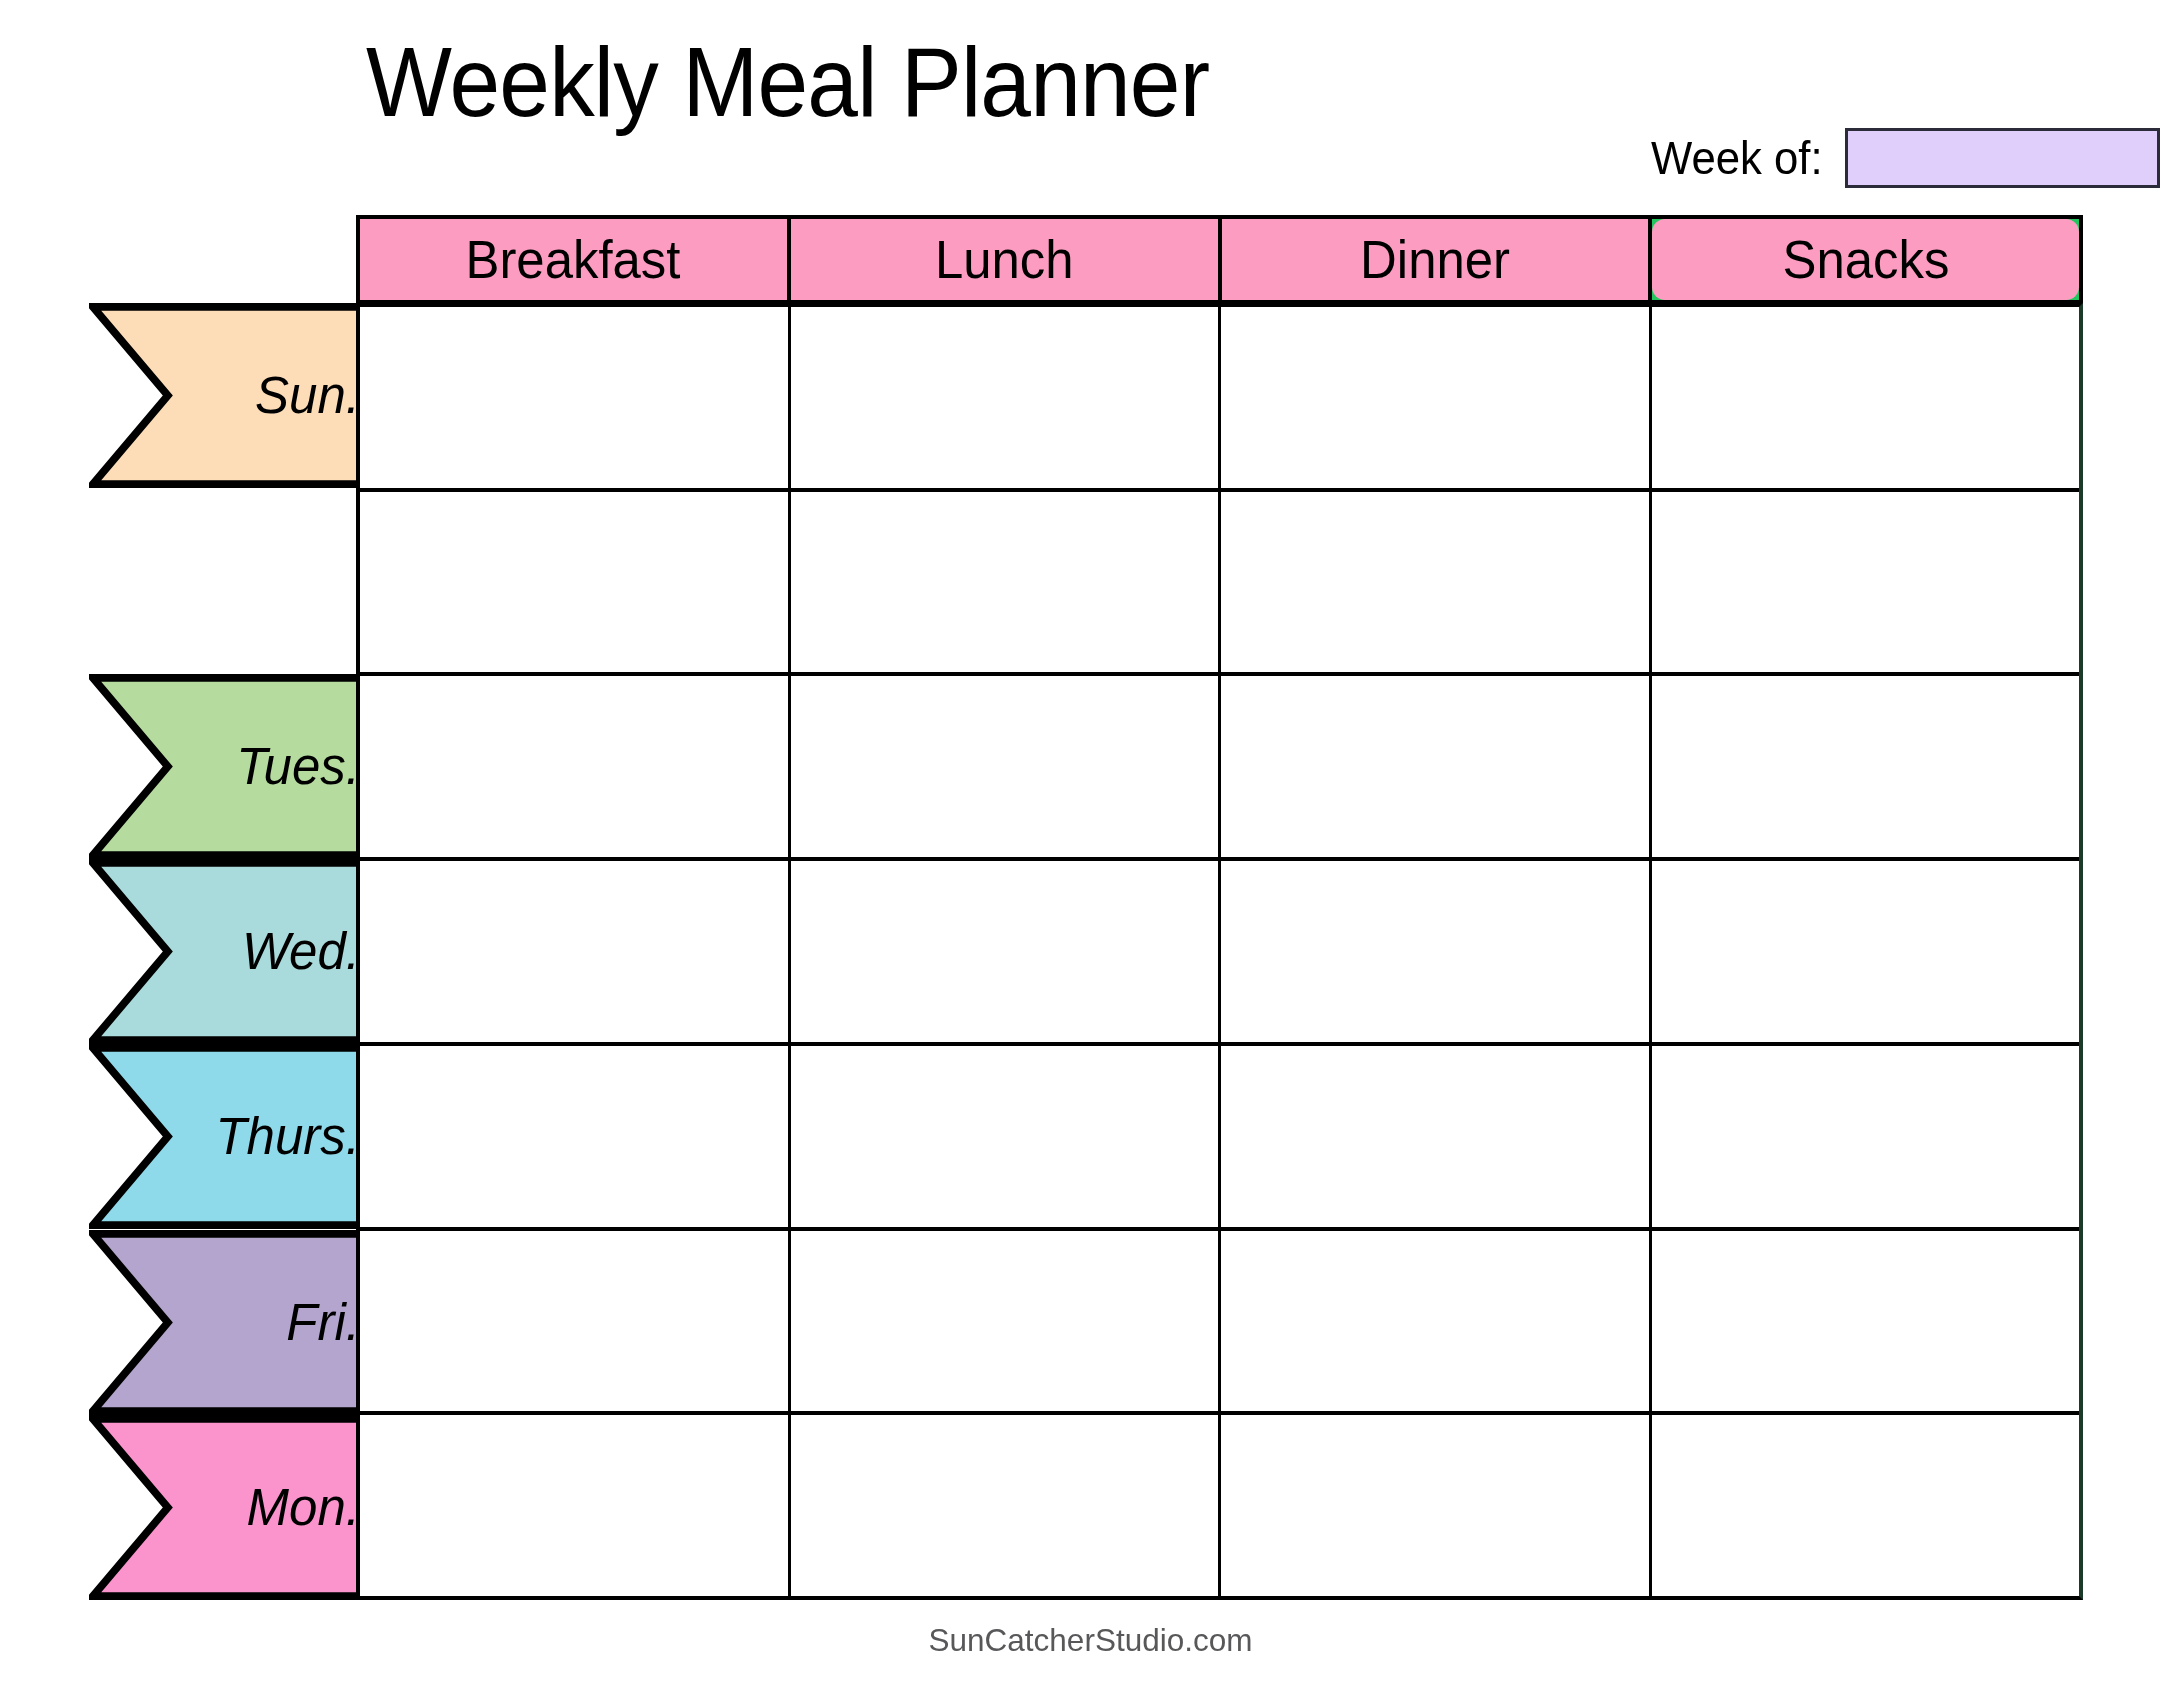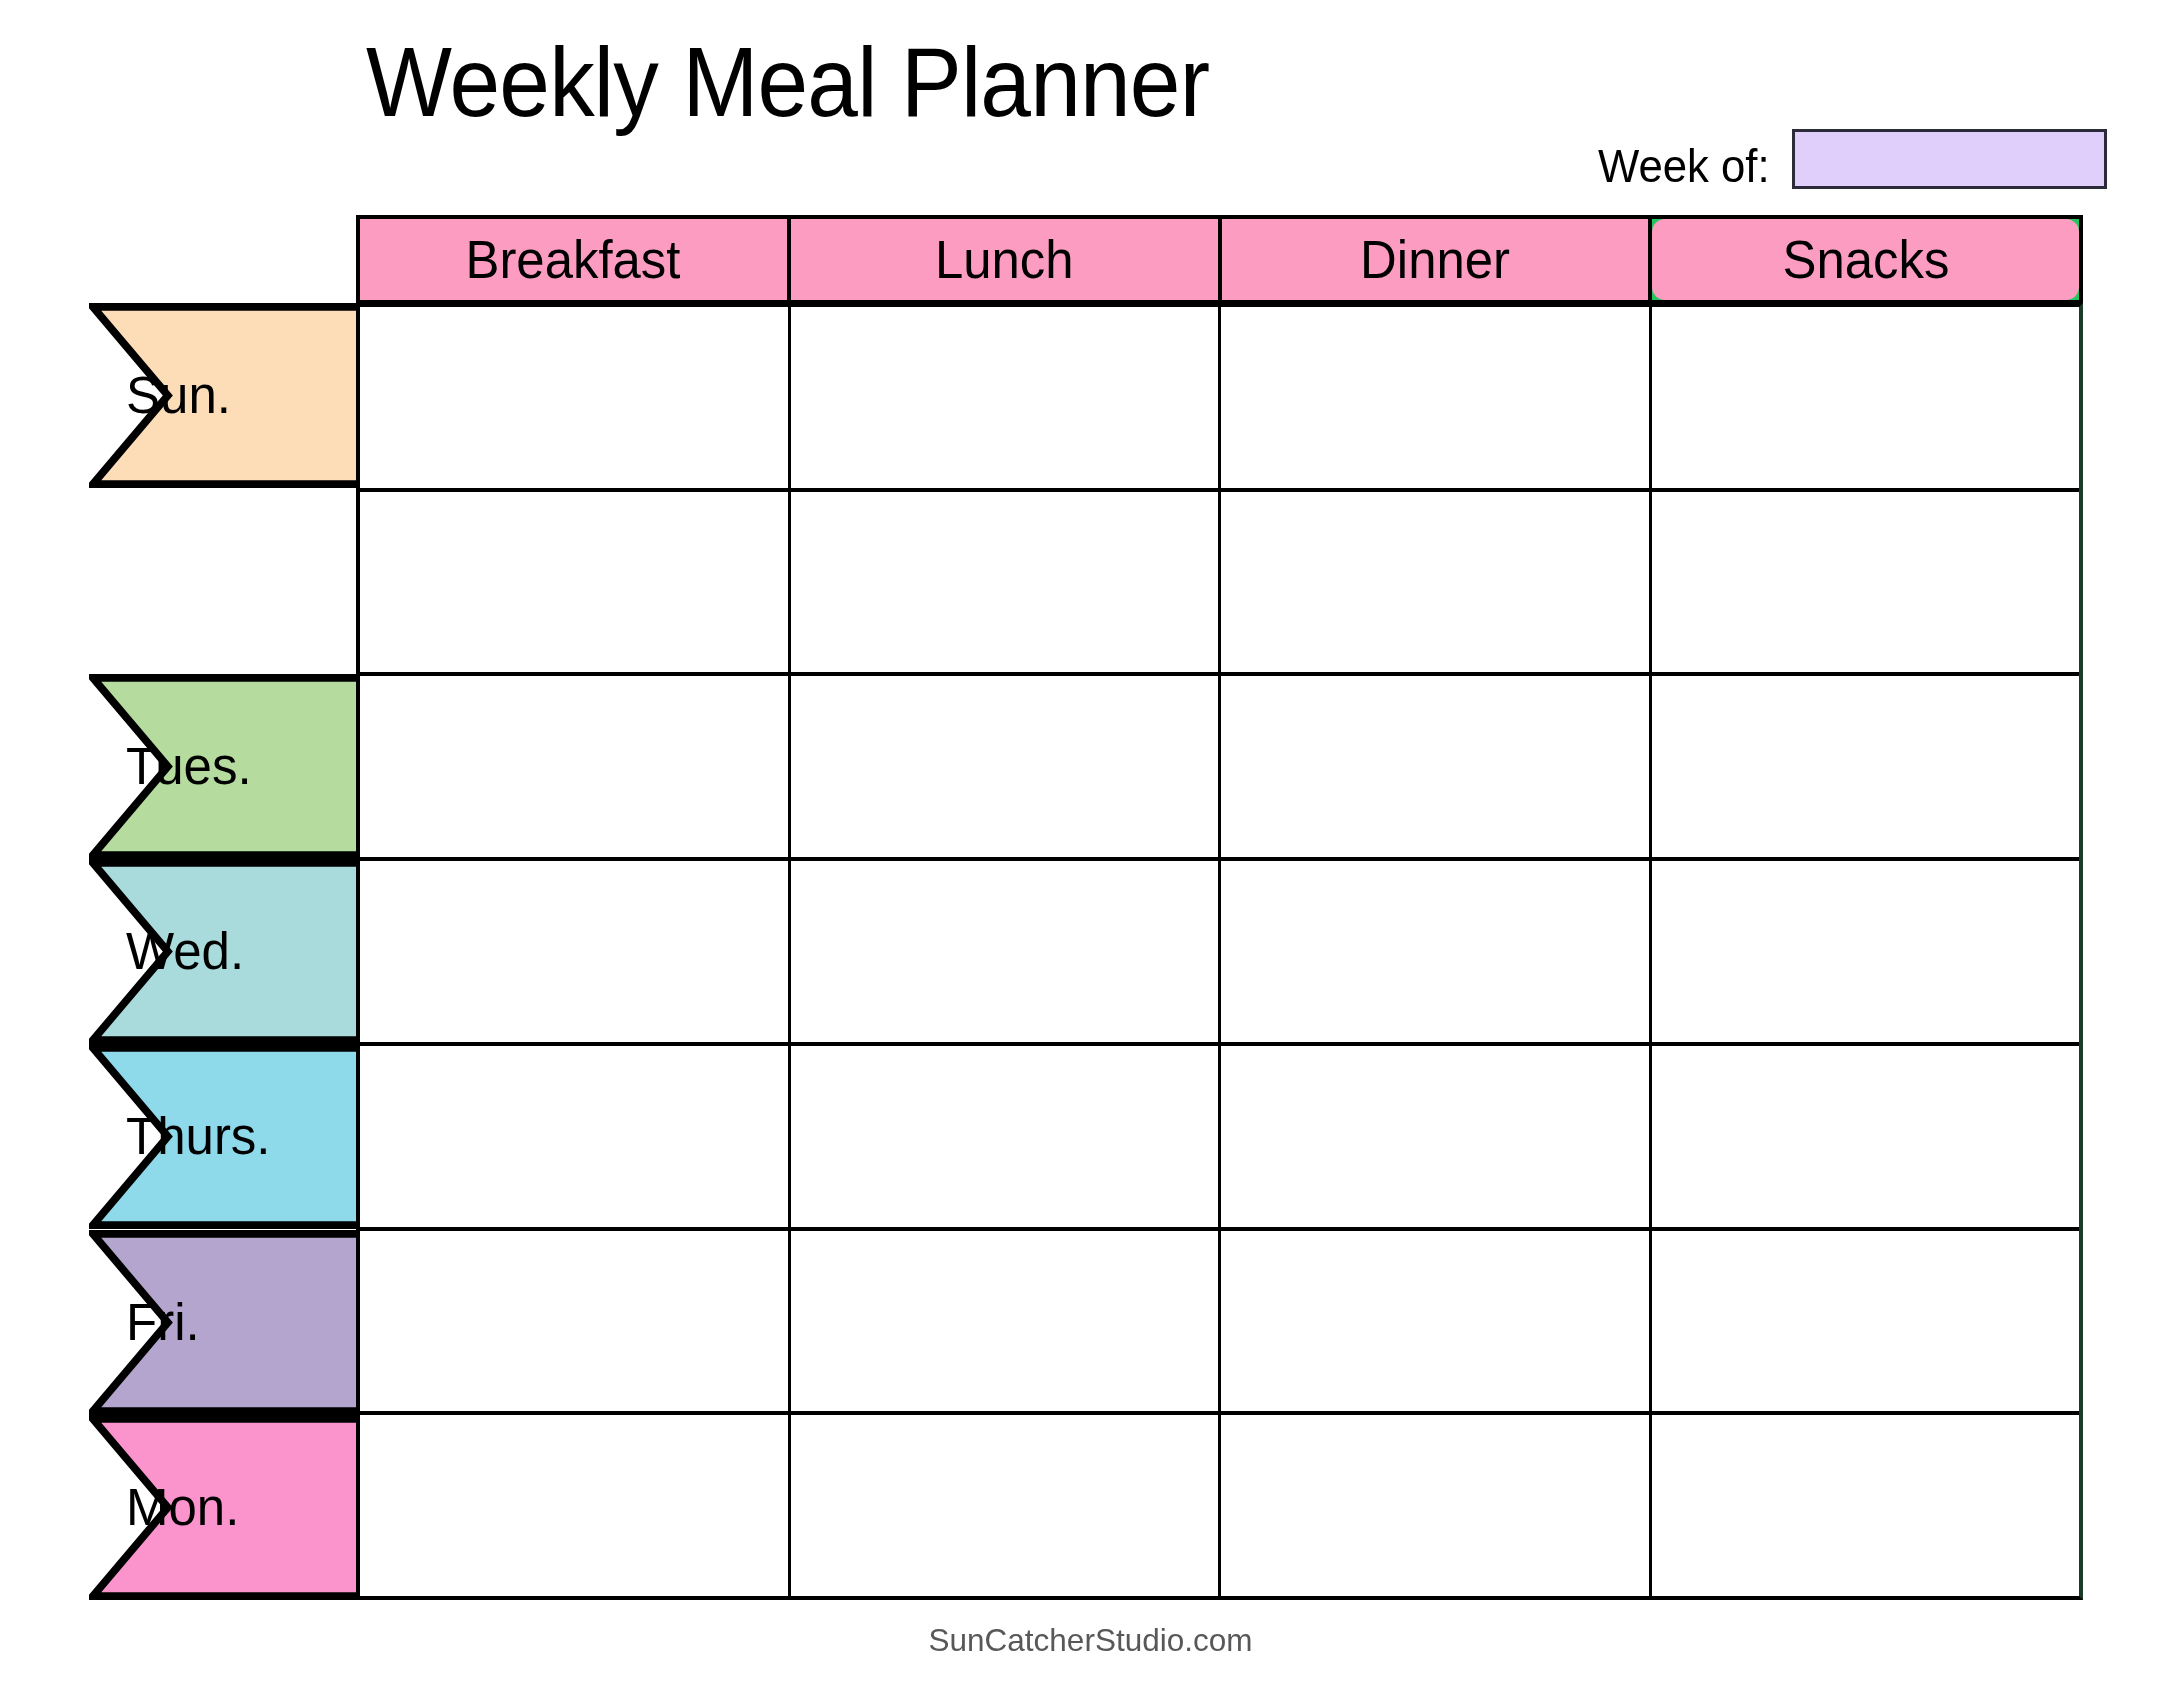--- a/index.html
+++ b/index.html
@@ -32,25 +32,25 @@
     font-weight: 400;
     letter-spacing: -0.9px;
     color: #000000;
     line-height: 1;
     white-space: nowrap;
     transform: scaleX(0.92);
     transform-origin: left top;
   }
   #week-of-group {
     position: absolute;
-    left: 1598px;
+    left: 1651px;
     top: 126px;
     height: 63px;
     display: flex;
-    align-items: flex-end;
+    align-items: center;
   }
   #week-of-label {
     font-family: "Liberation Sans Narrow", "Liberation Sans", sans-serif;
     font-size: 46px;
     font-weight: 400;
     color: #000000;
     white-space: nowrap;
     line-height: 1;
     transform: scaleX(0.95);
     transform-origin: left center;
@@ -159,29 +159,30 @@
     left: 0;
     top: 0;
     width: 100%;
     height: 100%;
     display: block;
   }
   .day-tab-label {
     position: relative;
     z-index: 2;
     width: 100%;
-    text-align: left;
+    text-align: right;
     padding-left: 37px;
     box-sizing: border-box;
     font-family: "Liberation Sans", sans-serif;
     font-size: 51px;
     font-weight: 400;
     color: #000000;
     line-height: 1;
     white-space: nowrap;
+    font-style: italic;
   }
 
   
   #footer-credit {
     position: absolute;
     left: 0;
     top: 1625px;
     width: 2181px;
     text-align: center;
     font-family: "Liberation Sans", sans-serif;

